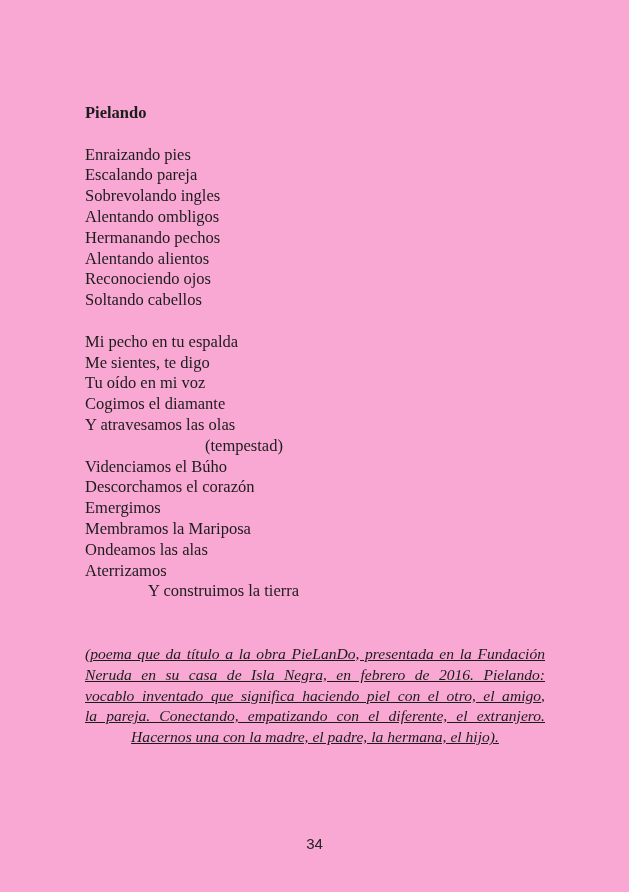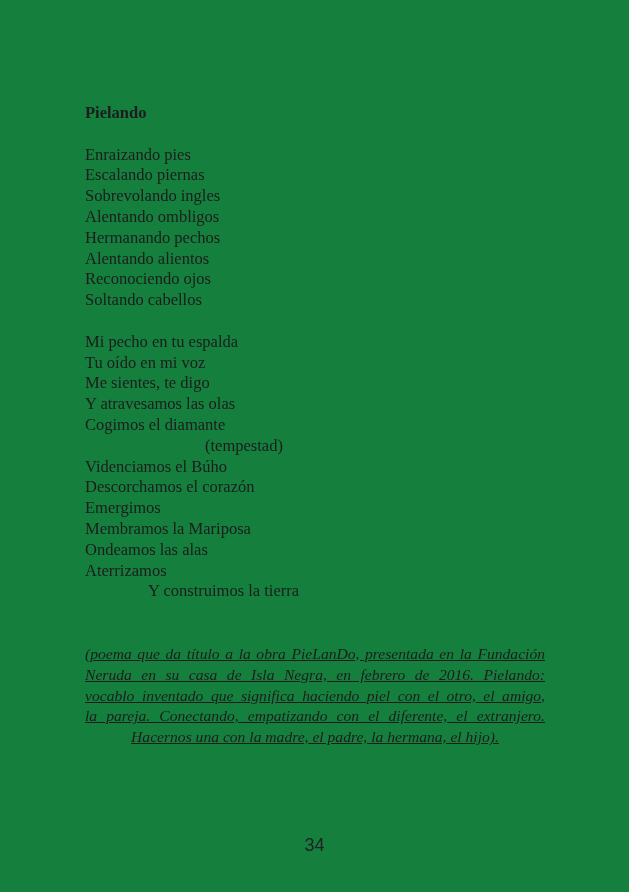--- a/index.html
+++ b/index.html
@@ -1,20 +1,20 @@
 <!DOCTYPE html>
 <html><head>
 <meta charset="utf-8">
 <style>
   html, body { margin: 0; padding: 0; background: #ffffff; }
   .page {
     position: relative;
     width: 629px;
     height: 892px;
-    background: #15803d;
+    background: #f9a8d4;
     font-family: "Liberation Serif", serif;
     color: #1c1c1c;
     overflow: hidden;
   }
   .text-column {
     position: absolute;
     left: 85px;
     top: 103px;
     width: 460px;
     font-size: 16.5px;
@@ -41,53 +41,53 @@
     text-align-last: justify;
   }
   .fline-last { text-align: center; }
   .page-number {
     position: absolute;
     left: 0;
     right: 0;
     top: 835px;
     text-align: center;
     font-family: "Liberation Sans", sans-serif;
-    font-size: 18px;
+    font-size: 15px;
     color: #222222;
   }
 </style>
 </head>
 <body>
 
 <div class="page">
   <div class="text-column">
 
     <div class="title">Pielando</div>
 
     <div class="spacer"></div>
 
     <div class="stanza">
       <div class="line">Enraizando pies</div>
-      <div class="line">Escalando piernas</div>
+      <div class="line">Escalando pareja</div>
       <div class="line">Sobrevolando ingles</div>
       <div class="line">Alentando ombligos</div>
       <div class="line">Hermanando pechos</div>
       <div class="line">Alentando alientos</div>
       <div class="line">Reconociendo ojos</div>
       <div class="line">Soltando cabellos</div>
     </div>
 
     <div class="spacer"></div>
 
     <div class="stanza">
       <div class="line">Mi pecho en tu espalda</div>
+      <div class="line">Me sientes, te digo</div>
       <div class="line">Tu oído en mi voz</div>
-      <div class="line">Me sientes, te digo</div>
+      <div class="line">Cogimos el diamante</div>
       <div class="line">Y atravesamos las olas</div>
-      <div class="line">Cogimos el diamante</div>
       <div class="line indent-tempestad">(tempestad)</div>
       <div class="line">Videnciamos el Búho</div>
       <div class="line">Descorchamos el corazón</div>
       <div class="line">Emergimos</div>
       <div class="line">Membramos la Mariposa</div>
       <div class="line">Ondeamos las alas</div>
       <div class="line">Aterrizamos</div>
       <div class="line indent-final">Y construimos la tierra</div>
     </div>
 

